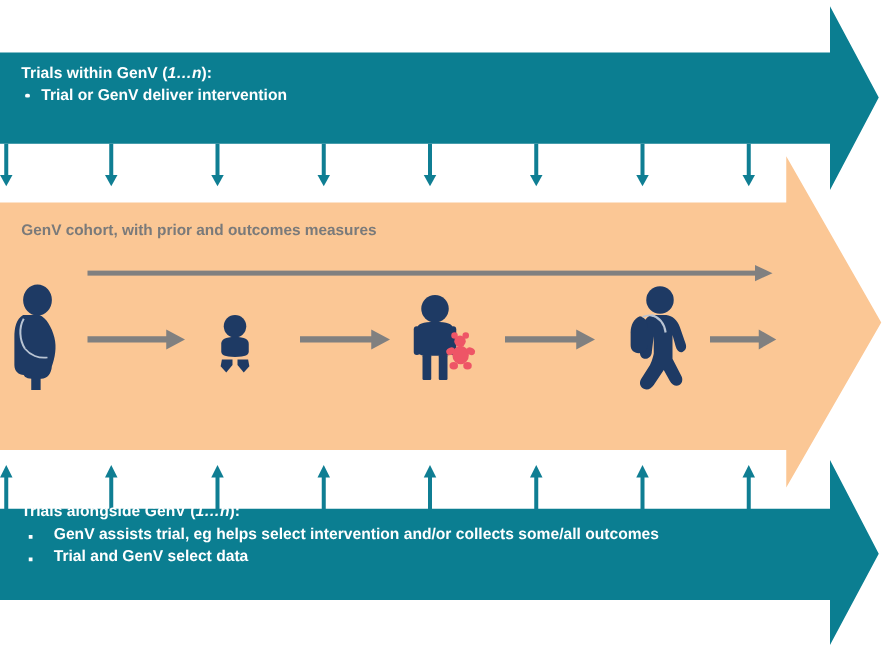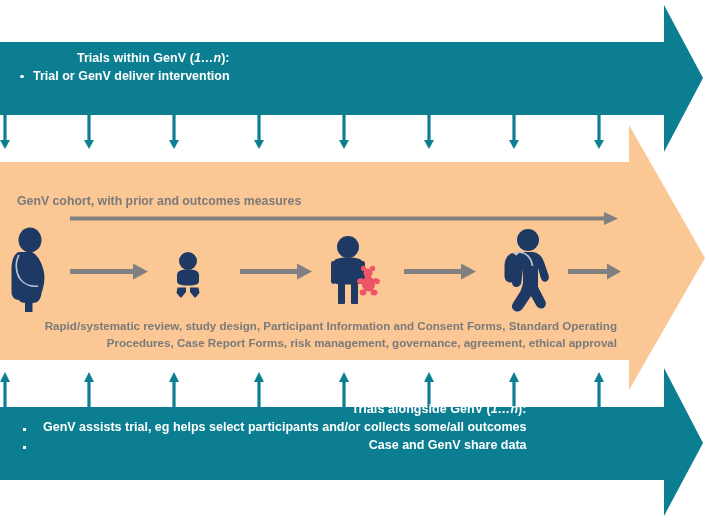--- a/index.html
+++ b/index.html
@@ -6,21 +6,20 @@
   body{
     font-family:"Liberation Sans", sans-serif;
     -webkit-font-smoothing:antialiased;
   }
   #canvas{
     position:relative;
     width:709px;
     height:522px;
     background:#ffffff;
     overflow:hidden;
-    text-align:right;
   }
   .layer{position:absolute;top:0;left:0;width:709px;height:522px;}
   svg.layer{display:block;}
 
   
   .banner-text{
     position:absolute;
     color:#ffffff;
     font-weight:bold;
     line-height:1.0;
@@ -49,21 +48,21 @@
   
   #bottom-banner-text .blist li{padding-left:26px;margin-bottom:6px;}
   #bottom-banner-text .blist li .bullet{
     position:absolute;left:6px;top:7px;
     width:3px;height:3px;border-radius:0;
     background:#ffffff;
   }
 
   .cohort-label{
     position:absolute;
-    left:17px; top:194px;
+    left:17px; top:177px;
     font-size:12.3px;
     font-weight:bold;
     color:#7a7a7a;
     white-space:nowrap;
   }
   .docs-text{
     position:absolute;
     left:17px; top:318px;
     width:600px;
     font-size:11.6px;
@@ -260,31 +259,30 @@
     <ul class="blist">
       <li>
         <span class="bullet"></span>
         <span>Trial or GenV deliver intervention</span>
       </li>
     </ul>
   </div>
 
   <div class="cohort-label">GenV cohort, with prior and outcomes measures</div>
 
-  <div class="docs-text">Rapid/systematic review, study design, Participant Information and Consent Forms, Standard Operating Procedures, Case Report Forms, risk management, governance, agreement, ethical approval</div>
 
   <div id="bottom-banner-text" class="banner-text" style="left:17px; top:403px;">
     <div class="banner-title">
       <span>Trials alongside GenV (</span><span class="ital">1…n</span><span>):</span>
     </div>
     <ul class="blist">
       <li>
         <span class="bullet"></span>
-        <span>GenV assists trial, eg helps select participants and/or collects some/all outcomes</span>
+        <span>GenV assists trial, eg helps select intervention and/or collects some/all outcomes</span>
       </li>
       <li>
         <span class="bullet"></span>
-        <span>Case and GenV share data</span>
+        <span>Trial and GenV select data</span>
       </li>
     </ul>
   </div>
 
 </div>
 
 </body></html>

